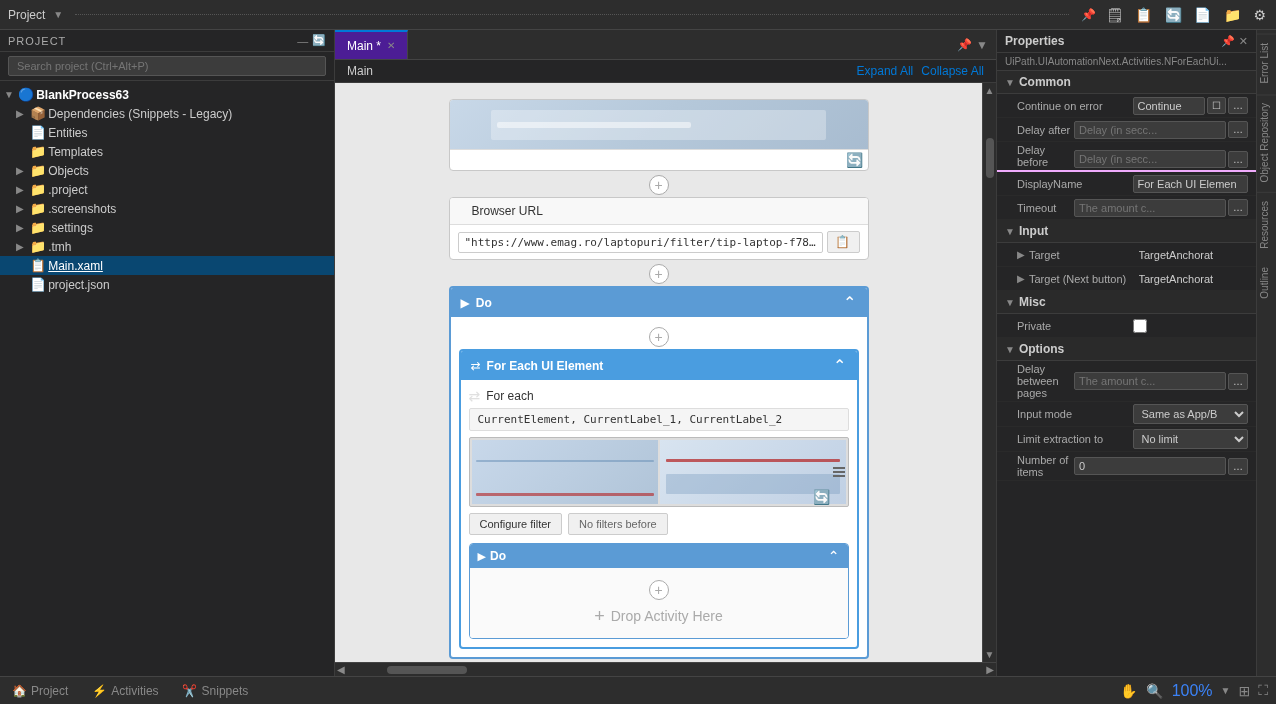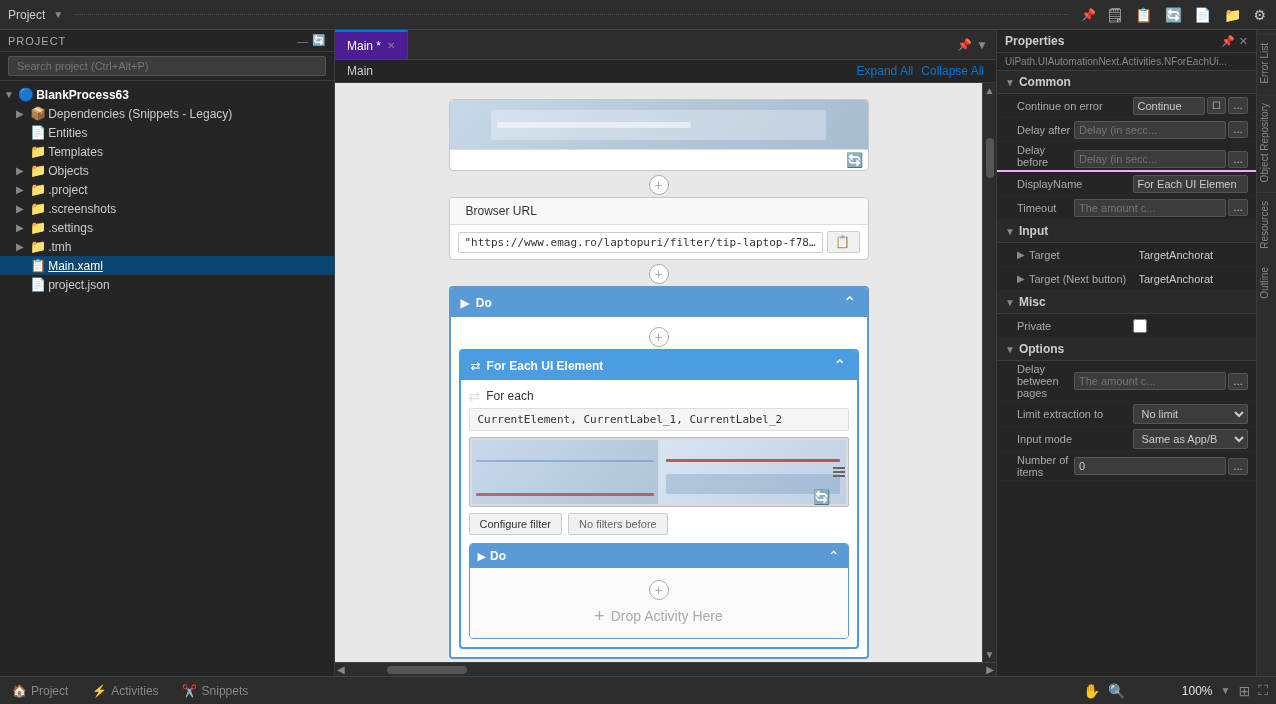--- a/index.html
+++ b/index.html
@@ -144,21 +144,21 @@
               <div style="display:flex;justify-content:flex-end;padding:2px 4px;">
                 <span style="font-size:14px;color:#888;cursor:pointer;">🔄</span>
               </div>
             </div>
 
             <div style="display:flex;justify-content:center;margin:2px 0;">
               <div style="width:20px;height:20px;border-radius:50%;border:1px solid #aaa;color:#aaa;cursor:pointer;font-size:14px;background:white;display:flex;align-items:center;justify-content:center;">+</div>
             </div>
 
             <div style="width:420px;margin:0 auto;background:#fff;border:1px solid #c8c8c8;border-radius:4px;overflow:hidden;margin-bottom:4px;">
-              <div style="display:flex;align-items:center;padding:6px 16px;background:#f8f8f8;border-bottom:1px solid #ddd;">
+              <div style="display:flex;align-items:center;padding:6px 22px;background:#f8f8f8;border-bottom:1px solid #ddd;">
                 <span style="font-size:12px;color:#333;font-weight:500;">Browser URL</span>
               </div>
               <div style="padding:6px 8px;">
                 <div style="display:flex;gap:4px;align-items:center;">
                   <div style="flex:1;padding:3px 6px;font-size:11px;background:#fff;border:1px solid #ccc;color:#333;border-radius:2px;overflow:hidden;text-overflow:ellipsis;white-space:nowrap;font-family:monospace;">"https://www.emag.ro/laptopuri/filter/tip-laptop-f7882,gaming-v...</div>
                   <button style="background:#f0f0f0;border:1px solid #ccc;padding:3px 8px;font-size:12px;cursor:pointer;border-radius:2px;">📋</button>
                 </div>
               </div>
             </div>
 
@@ -368,41 +368,41 @@
 
           <div style="display:flex;align-items:center;padding:2px 8px 2px 20px;min-height:24px;border-bottom:1px solid #2a2a2a;">
             <span style="flex:1;font-size:11px;color:#aaa;">Delay between pages</span>
             <div style="flex:1;display:flex;align-items:center;gap:2px;">
               <input style="flex: 1 1 0%; background: rgb(60, 60, 60); border: 1px solid rgb(85, 85, 85); color: rgb(204, 204, 204); padding: 2px 4px; font-size: 11px; border-radius: 2px; outline: none;" placeholder="The amount c...">
               <button style="background:#3c3c3c;border:1px solid #555;color:#ccc;padding:2px 4px;font-size:10px;cursor:pointer;border-radius:2px;">…</button>
             </div>
           </div>
 
           <div style="display:flex;align-items:center;padding:2px 8px 2px 20px;min-height:24px;border-bottom:1px solid #2a2a2a;">
-            <span style="flex:1;font-size:11px;color:#aaa;">Limit extraction to</span>
-            <div style="flex:1;display:flex;align-items:center;">
-              <select style="flex:1;background:#3c3c3c;border:1px solid #555;color:#ccc;padding:2px 4px;font-size:11px;border-radius:2px;outline:none;">
-                <option>No limit</option>
-                <option>Number of items</option>
-              </select>
-            </div>
-          </div>
-
-          <div style="display:flex;align-items:center;padding:2px 8px 2px 20px;min-height:24px;border-bottom:1px solid #2a2a2a;">
             <span style="flex:1;font-size:11px;color:#aaa;">Input mode</span>
             <div style="flex:1;display:flex;align-items:center;">
               <select style="flex:1;background:#3c3c3c;border:1px solid #555;color:#ccc;padding:2px 4px;font-size:11px;border-radius:2px;outline:none;">
                 <option>Same as App/B</option>
                 <option>Simulate</option>
                 <option>Hardware Events</option>
               </select>
             </div>
           </div>
 
           <div style="display:flex;align-items:center;padding:2px 8px 2px 20px;min-height:24px;border-bottom:1px solid #2a2a2a;">
+            <span style="flex:1;font-size:11px;color:#aaa;">Limit extraction to</span>
+            <div style="flex:1;display:flex;align-items:center;">
+              <select style="flex:1;background:#3c3c3c;border:1px solid #555;color:#ccc;padding:2px 4px;font-size:11px;border-radius:2px;outline:none;">
+                <option>No limit</option>
+                <option>Number of items</option>
+              </select>
+            </div>
+          </div>
+
+          <div style="display:flex;align-items:center;padding:2px 8px 2px 20px;min-height:24px;border-bottom:1px solid #2a2a2a;">
             <span style="flex:1;font-size:11px;color:#aaa;">Number of items</span>
             <div style="flex:1;display:flex;align-items:center;gap:2px;">
               <input value="0" style="flex: 1 1 0%; background: rgb(60, 60, 60); border: 1px solid rgb(85, 85, 85); color: rgb(204, 204, 204); padding: 2px 4px; font-size: 11px; border-radius: 2px; outline: none;">
               <button style="background:#3c3c3c;border:1px solid #555;color:#ccc;padding:2px 4px;font-size:10px;cursor:pointer;border-radius:2px;">…</button>
             </div>
           </div>
         </div>
 
       </div>
     </div>
@@ -428,20 +428,20 @@
     <div style="display:flex;align-items:center;padding:0 12px;height:100%;cursor:pointer;gap:4px;color:#888;font-size:12px;">
       <span style="font-size:12px;">✂️</span>
       <span>Snippets</span>
     </div>
 
     <div style="flex:1;"></div>
 
     <div style="display:flex;align-items:center;gap:8px;padding-right:8px;">
       <button style="background:none;border:none;color:#888;cursor:pointer;font-size:14px;">✋</button>
       <button style="background:none;border:none;color:#888;cursor:pointer;font-size:14px;">🔍</button>
-      <span style="font-size:12px;color:#e5e5e5;margin-left:48px;">100%</span>
+      <span style="font-size:16px;color:#3b82f6;">100%</span>
       <button style="background:none;border:none;color:#888;cursor:pointer;font-size:10px;">▼</button>
       <button style="background:none;border:none;color:#888;cursor:pointer;font-size:14px;">⊞</button>
       <button style="background:none;border:none;color:#888;cursor:pointer;font-size:14px;">⛶</button>
     </div>
   </div>
 
 </div>
 
 </body></html>

